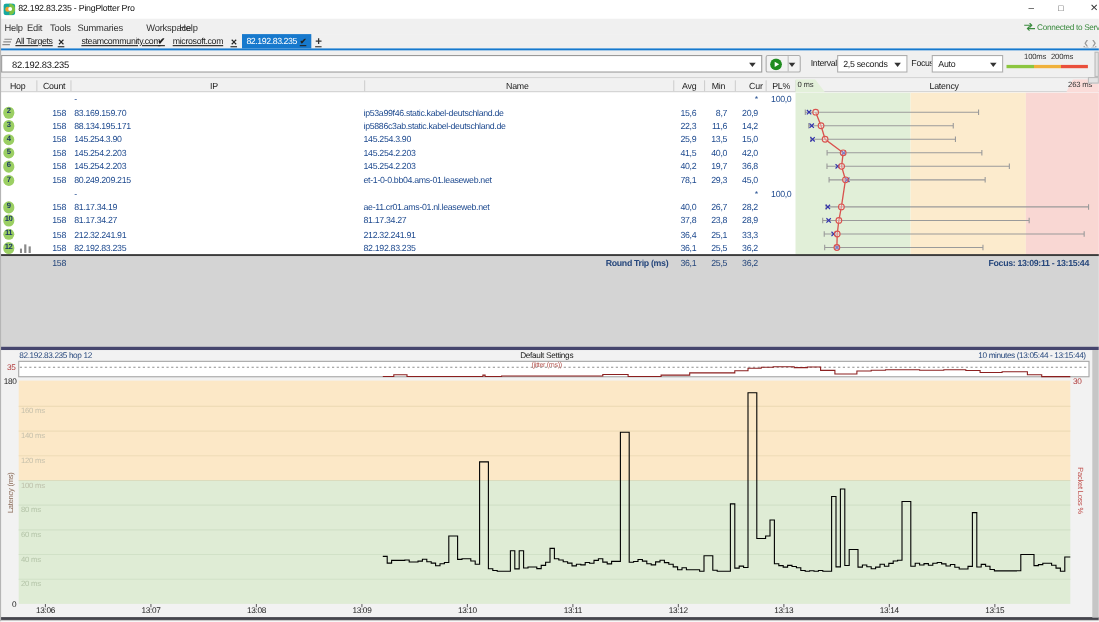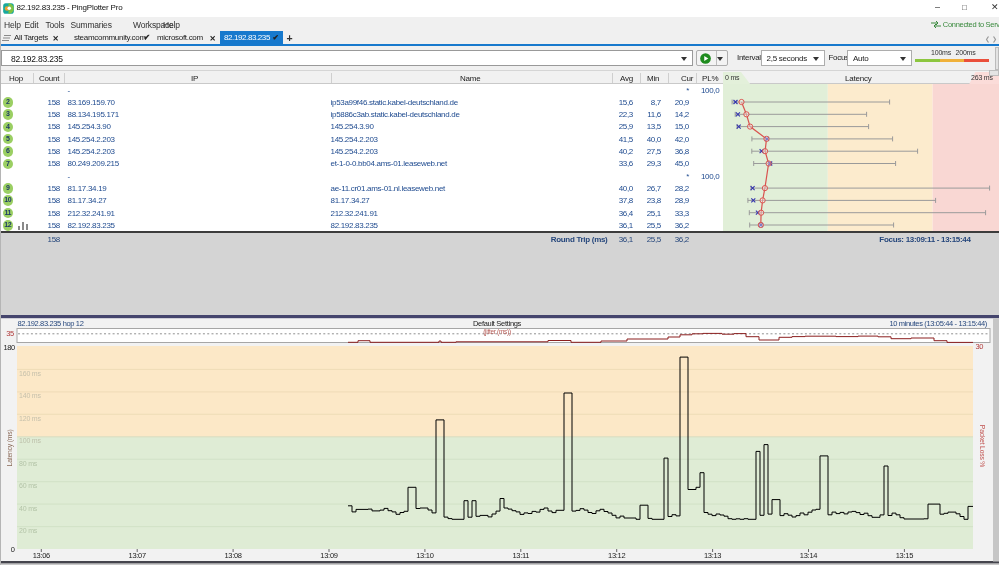--- a/index.html
+++ b/index.html
@@ -4,21 +4,21 @@
 html,body { width:999px; height:565px; font-family:"Liberation Sans",sans-serif; overflow:hidden; background:#fff; }
 #win { position:relative; width:999px; height:565px; overflow:hidden; }
 .abs { position:absolute; }
 #title { left:0; top:0; width:999px; height:17px; background:#fff; }
 #title .t { position:absolute; left:16.5px; top:3px; font-size:8px; letter-spacing:-0.2px; color:#111; }
 .winbtn { position:absolute; top:1.5px; font-size:9px; color:#333; }
 #menu { left:0; top:17px; width:999px; height:14px; background:#f0f0f0; }
 #menu .mi { position:absolute; top:2.5px; font-size:8.5px; letter-spacing:-0.2px; color:#333; }
 #conn { position:absolute; left:931px; top:3px; font-size:7.5px; letter-spacing:-0.3px; color:#3a8a3e; white-space:nowrap; }
 #tabs { left:0; top:31px; width:999px; height:12.5px; background:#f0f0f0; }
-#tabs span { position:absolute; top:2px; font-size:8px; letter-spacing:-0.3px; color:#222; white-space:nowrap; }
+#tabs span { position:absolute; top:2px; font-size:8px; letter-spacing:-0.3px; color:#222; white-space:nowrap;text-decoration:underline; }
 #bluebar { left:0; top:43.5px; width:999px; height:2px; background:#1779cd; }
 #activetab { position:absolute; left:219.5px; top:-0.5px; width:63px; height:13px; background:#1779cd; color:#fff; font-size:8px; letter-spacing:-0.4px; padding:2.5px 0 0 4.5px; }
 #toolbar { left:0; top:45.5px; width:999px; height:24.5px; background:#f0f0f0; }
 #addr { position:absolute; left:1px; top:4.5px; width:692px; height:16px; background:#fff; border:1px solid #999; font-size:8.5px; letter-spacing:-0.2px; color:#111; padding:2.5px 4px 0 9px; }
 .arr { position:absolute; right:5px; top:4.5px; width:0; height:0; border-left:3.2px solid transparent; border-right:3.2px solid transparent; border-top:4px solid #333; }
 .btn { position:absolute; top:4.5px; height:16px; background:#fdfdfd; border:1px solid #adadad; border-radius:2px; }
 .tblab { position:absolute; top:7.5px; font-size:8px; letter-spacing:-0.3px; color:#222; }
 .combo { position:absolute; top:4.5px; height:16px; background:#fff; border:1px solid #adadad; font-size:8px; letter-spacing:-0.25px; color:#222; padding:3px 0 0 5px; }
 #thead { left:0; top:70px; width:999px; height:14px; background:#f1f1f1; border-top:1px solid #d5d5d5; border-bottom:1px solid #c9c9c9; font-size:8px; letter-spacing:-0.2px; color:#222; }
 #thead .h { position:absolute; top:3px; }
@@ -173,30 +173,30 @@
         <span class="n m">40,0</span>
         <span class="n c">42,0</span>
         <span class="n p"></span>
       </div>
 <div class="tr" style="top:61.5px">
         <span class="hc">6</span>
         <span class="ct">158</span>
         <span class="ip">145.254.2.203</span>
         <span class="nm">145.254.2.203</span>
         <span class="n a">40,2</span>
-        <span class="n m">27,5</span>
+        <span class="n m">19,7</span>
         <span class="n c">36,8</span>
         <span class="n p"></span>
       </div>
 <div class="tr" style="top:73.8px">
         <span class="hc">7</span>
         <span class="ct">158</span>
         <span class="ip">80.249.209.215</span>
         <span class="nm">et-1-0-0.bb04.ams-01.leaseweb.net</span>
-        <span class="n a">33,6</span>
+        <span class="n a">78,1</span>
         <span class="n m">29,3</span>
         <span class="n c">45,0</span>
         <span class="n p"></span>
       </div>
 <div class="tr" style="top:86.1px">
         <span class="ct"></span>
         <span class="ip">-</span>
         <span class="nm"></span>
         <span class="n a"></span>
         <span class="n m"></span>
@@ -285,21 +285,21 @@
       <circle cx="38.1" cy="128.7" r="2.6" fill="#fff" fill-opacity="0.35" stroke="#d9534f" stroke-width="1"></circle>
       <circle cx="37.8" cy="141.0" r="2.6" fill="#fff" fill-opacity="0.35" stroke="#d9534f" stroke-width="1"></circle>
     </svg>
 <div class="abs" id="sepline"></div>
 <div class="abs" id="gray">
   <span class="ct" style="left:20px;width:40px;text-align:right">158</span>
   <span style="left:530px;width:77.5px;text-align:right;font-weight:bold">Round Trip (ms)</span>
   <span style="left:593px;width:40px;text-align:right">36,1</span>
   <span style="left:621px;width:40px;text-align:right">25,5</span>
   <span style="left:649px;width:40px;text-align:right">36,2</span>
-  <span style="left:860px;width:130px;text-align:center;font-weight:bold">Focus: 13:09:11 - 13:15:44</span>
+  <span style="left:860px;width:130px;text-align:right;font-weight:bold">Focus: 13:09:11 - 13:15:44</span>
 </div>
 <svg style="position:absolute;left:0;top:315px" width="999" height="250" viewBox="0 315 999 250" font-family="Liberation Sans, sans-serif">
 <rect x="0" y="315" width="999" height="250" fill="#f2f2f2"></rect>
 <rect x="0" y="315" width="999" height="3.2" fill="#45456d"></rect>
 <text x="17.5" y="325.5" font-size="7.5" letter-spacing="-0.35" fill="#26477c">82.192.83.235 hop 12</text>
 <text x="497" y="325.5" font-size="7.5" letter-spacing="-0.3" fill="#222" text-anchor="middle">Default Settings</text>
 <text x="987" y="325.5" font-size="7.5" letter-spacing="-0.35" fill="#26477c" text-anchor="end">10 minutes (13:05:44 - 13:15:44)</text>
 <rect x="17" y="328.5" width="973" height="14" fill="#ffffff" stroke="#a6a6a6" stroke-width="1"></rect>
 <line x1="18" y1="333.8" x2="989" y2="333.8" stroke="#8f8f8f" stroke-width="1" stroke-dasharray="2,2.3"></line>
 <text x="497" y="333.6" font-size="6.5" letter-spacing="-0.3" fill="#b55a55" text-anchor="middle">(jitter (ms))</text>

